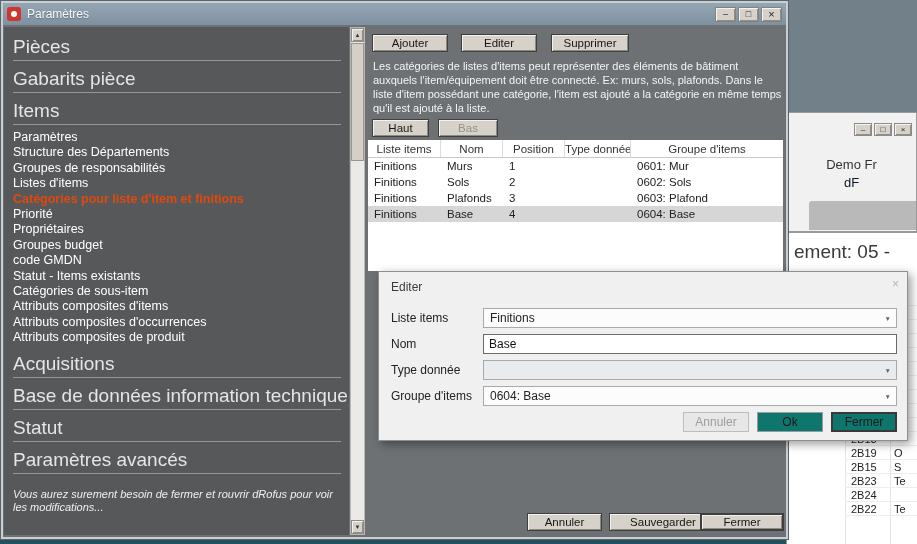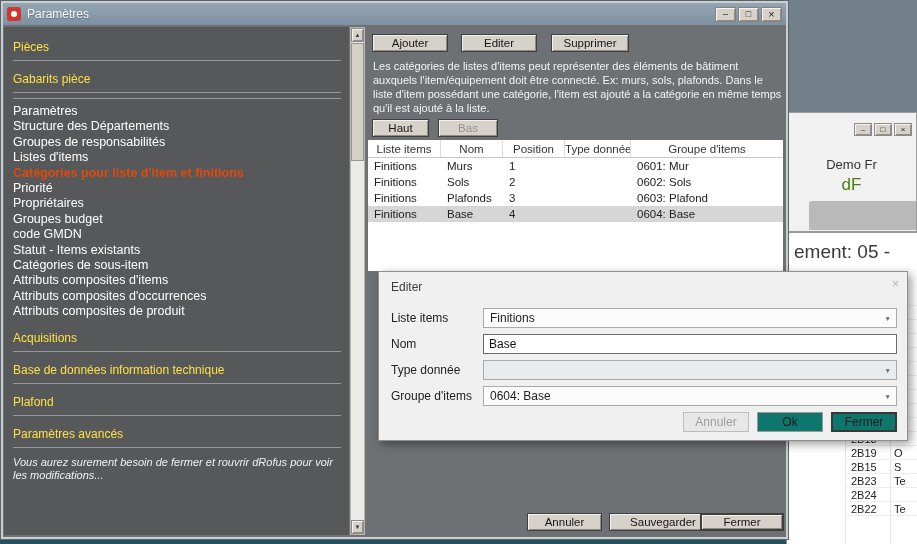--- a/index.html
+++ b/index.html
@@ -6,21 +6,21 @@
   html,body { background:#24505e; }
   body { font-family:"Liberation Sans", sans-serif; }
   .screen { position:relative; width:917px; height:544px; overflow:hidden; background:#24505e; }
 
   
   .top-right-fill { position:absolute; left:786px; top:0; width:131px; height:114px; background:#72808a; z-index:1; }
   .bg-win-1 { position:absolute; left:786px; top:112px; width:131px; height:120px; background:#f1f1f1; border:1px solid #9a9a9a; z-index:1; }
   .bg-caps { position:absolute; top:10px; right:4px; display:flex; gap:2px; }
   .bg-cap { width:18px; height:13px; background:#d6d2c9; border:1px solid #8b8b8b; box-shadow: inset 1px 1px 0 #f6f4f0, inset -1px -1px 0 #938f86; font-size:8px; line-height:11px; text-align:center; color:#222; }
   .bg-title-1 { position:absolute; top:44px; left:0; right:0; text-align:center; font-size:13px; color:#333; }
-  .bg-title-2 { position:absolute; top:62px; left:0; right:0; text-align:center; font-size:17px; color:#4d7c0f; }
+  .bg-title-2 { position:absolute; top:62px; left:0; right:0; text-align:center; font-size:13px; color:#0f172a; }
   .bg-graybar { position:absolute; left:22px; right:0; top:88px; height:29px; background:#b9b9b9; border-top-left-radius:3px; }
 
   .bg-win-2 { position:absolute; left:786px; top:232px; width:131px; height:312px; background:#ffffff; border-left:1px solid #9a9a9a; border-top:1px solid #9a9a9a; z-index:1; overflow:hidden; }
   .bg-heading { position:absolute; left:7px; top:8px; font-size:19px; color:#3a3a3a; white-space:nowrap; }
   .bg-vline-1 { position:absolute; left:58px; top:45px; bottom:0; width:1px; background:#e3e3e3; }
   .bg-vline-2 { position:absolute; left:103px; top:45px; bottom:0; width:1px; background:#e3e3e3; }
   .bg-emptyrows { position:absolute; left:58px; right:0; top:59px; height:140px;
     background: repeating-linear-gradient(to bottom, transparent 0 13px, #f0f0f0 13px 14px); }
   .bg-row { position:absolute; left:58px; right:0; height:14px; border-bottom:1px solid #ededed; font-size:11px; color:#222; }
   .bg-row .code { position:absolute; left:6px; top:1px; }
@@ -33,25 +33,25 @@
   .app-icon::after { content:""; position:absolute; left:4px; top:4px; width:6px; height:6px; background:#fff; border-radius:50%; }
   .title-text { margin-left:6px; font-size:12px; color:#f6f8fa; text-shadow:0 1px 1px rgba(0,0,0,.25); }
   .caption-buttons { margin-left:auto; display:flex; gap:2px; }
   .cap-btn { width:21px; height:15px; background:#d6d2c9; border:1px solid #828282; box-shadow: inset 1px 1px 0 #f6f4f0, inset -1px -1px 0 #938f86; font-size:9px; line-height:12px; text-align:center; color:#1c1c1c; }
   .cap-btn.close-btn { font-size:11px; line-height:12px; }
 
   .window-body { position:relative; height:512px; background:#6d7174; }
 
   
   .sidebar { position:absolute; left:1px; top:2px; bottom:2px; width:345px; background:#57585a; overflow:hidden; padding:2px 0 0 9px; }
-  .sb-heading { font-size:12px; line-height:22px; margin:7px 0 2px; color:#fde047; white-space:nowrap; overflow:hidden; }
+  .sb-heading { font-size:19px; line-height:22px; margin:7px 0 2px; color:#e5e5e5; white-space:nowrap; overflow:hidden; }
   .sb-rule { height:1px; background:#94989b; margin:0 8px 5px 0; }
   .sb-item { font-size:12.5px; line-height:15.4px; color:#ffffff; white-space:nowrap; overflow:hidden; }
   .sb-item.selected { color:#e04a0d;font-weight:bold; }
-  .sb-note { margin-top:8px; font-size:11px; line-height:13px; font-style:italic; color:#f0f0f0; padding-right:10px; }
+  .sb-note { margin-top:14px; font-size:11px; line-height:13px; font-style:italic; color:#f0f0f0; padding-right:10px; }
 
   
   .sb-scroll { position:absolute; left:347px; top:2px; bottom:2px; width:15px; background:#eceae6; border:1px solid #b9b7b2; }
   .sb-arrow { position:absolute; left:0; width:13px; height:14px; background:#d6d2c9; border:1px solid #8b8b8b; box-shadow: inset 1px 1px 0 #f6f4f0, inset -1px -1px 0 #938f86; font-size:6px; line-height:12px; text-align:center; color:#333; }
   .sb-arrow.up { top:0; }
   .sb-arrow.down { bottom:0; }
   .sb-thumb { position:absolute; left:0; top:15px; width:13px; height:118px; background:#d4d0c8; border:1px solid #979590; }
 
   
   .main { position:absolute; left:364px; right:1px; top:2px; bottom:2px; background:#6d7174; }
@@ -157,40 +157,41 @@
       </div>
     </div>
 
     <div class="window-body">
 
       <div class="sidebar">
         <div class="sb-heading">Pièces</div>
         <div class="sb-rule"></div>
         <div class="sb-heading">Gabarits pièce</div>
         <div class="sb-rule"></div>
+        <div class="sb-heading">Items</div>
         <div class="sb-rule"></div>
         <div class="sb-item">Paramètres</div>
         <div class="sb-item">Structure des Départements</div>
         <div class="sb-item">Groupes de responsabilités</div>
         <div class="sb-item">Listes d'items</div>
         <div class="sb-item selected">Catégories pour liste d'item et finitions</div>
         <div class="sb-item">Priorité</div>
         <div class="sb-item">Propriétaires</div>
         <div class="sb-item">Groupes budget</div>
         <div class="sb-item">code GMDN</div>
         <div class="sb-item">Statut - Items existants</div>
         <div class="sb-item">Catégories de sous-item</div>
         <div class="sb-item">Attributs composites d'items</div>
         <div class="sb-item">Attributs composites d'occurrences</div>
         <div class="sb-item">Attributs composites de produit</div>
         <div class="sb-heading">Acquisitions</div>
         <div class="sb-rule"></div>
         <div class="sb-heading">Base de données information technique</div>
         <div class="sb-rule"></div>
-        <div class="sb-heading">Plafond</div>
+        <div class="sb-heading">Statut</div>
         <div class="sb-rule"></div>
         <div class="sb-heading">Paramètres avancés</div>
         <div class="sb-rule"></div>
         <div class="sb-note">Vous aurez surement besoin de fermer et rouvrir dRofus pour voir les modifications...</div>
       </div>
 
       <div class="sb-scroll">
         <div class="sb-arrow up"><span>▲</span></div>
         <div class="sb-thumb"></div>
         <div class="sb-arrow down"><span>▼</span></div>

